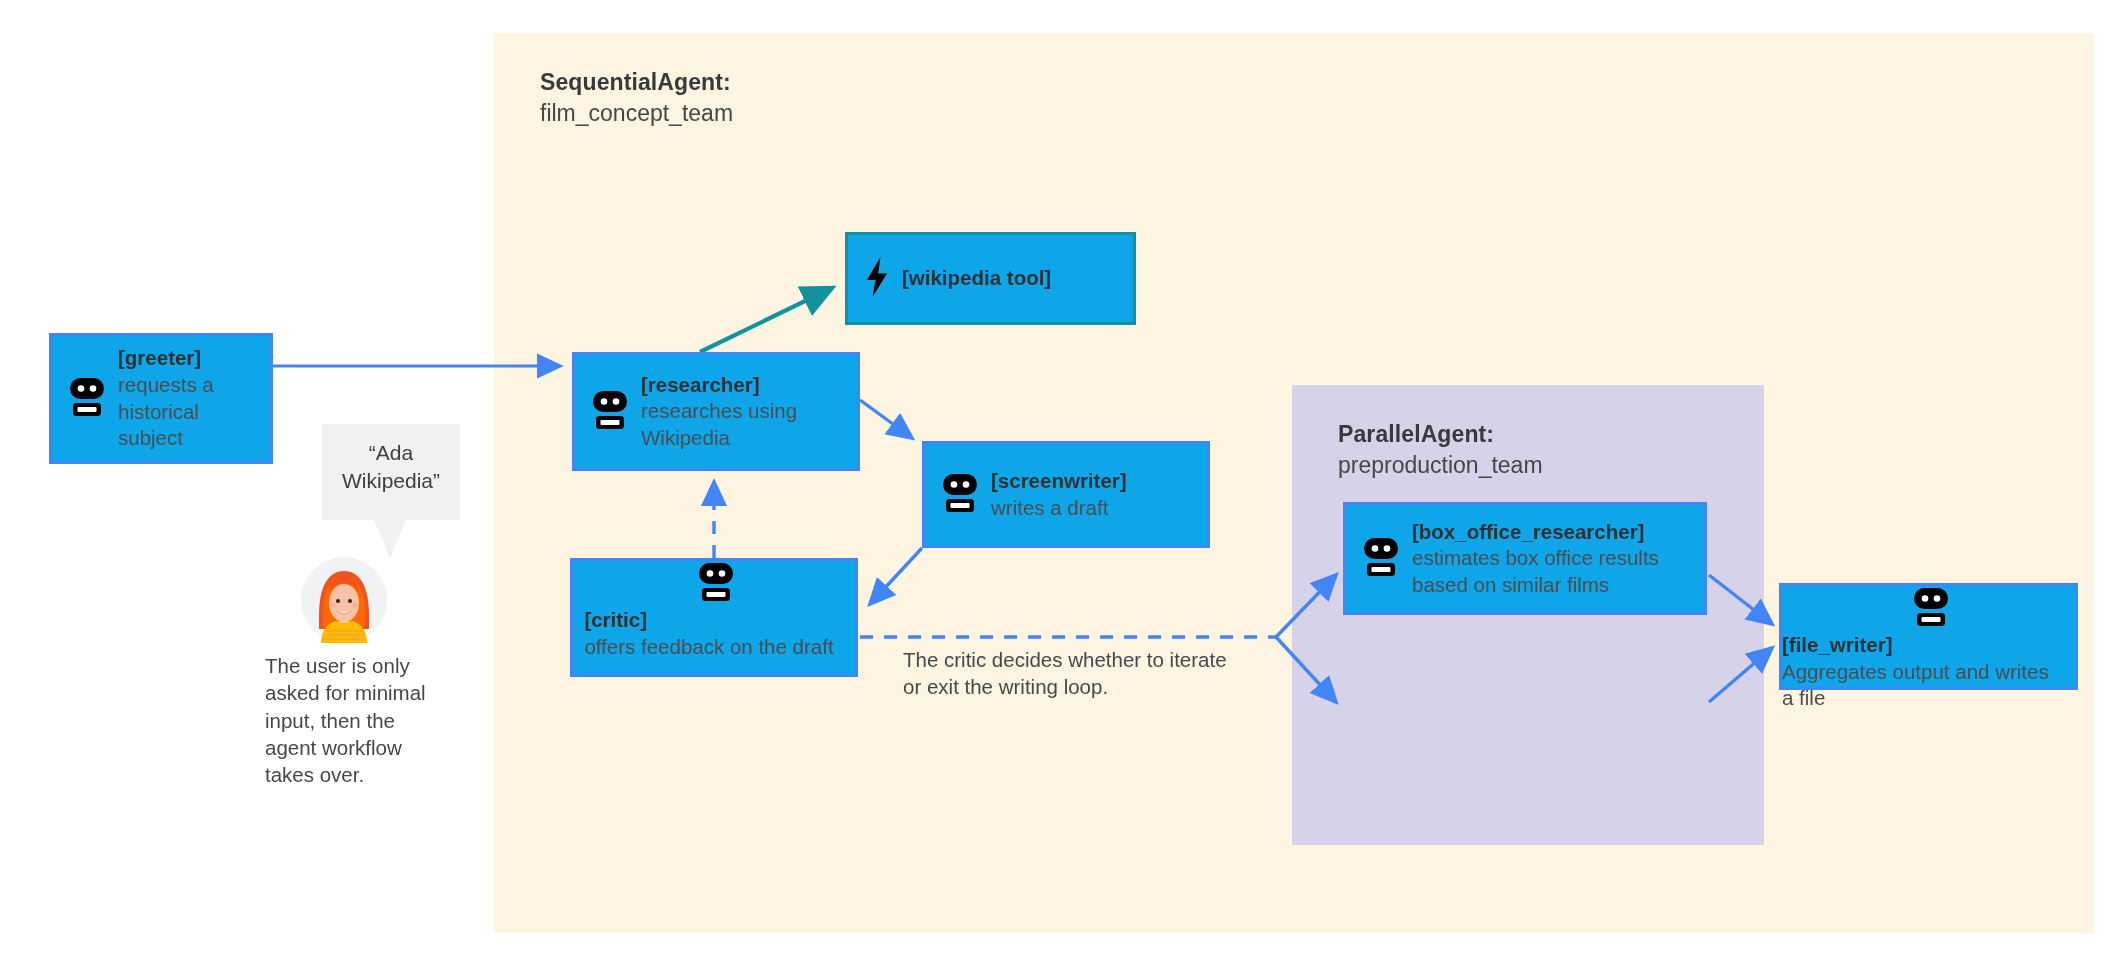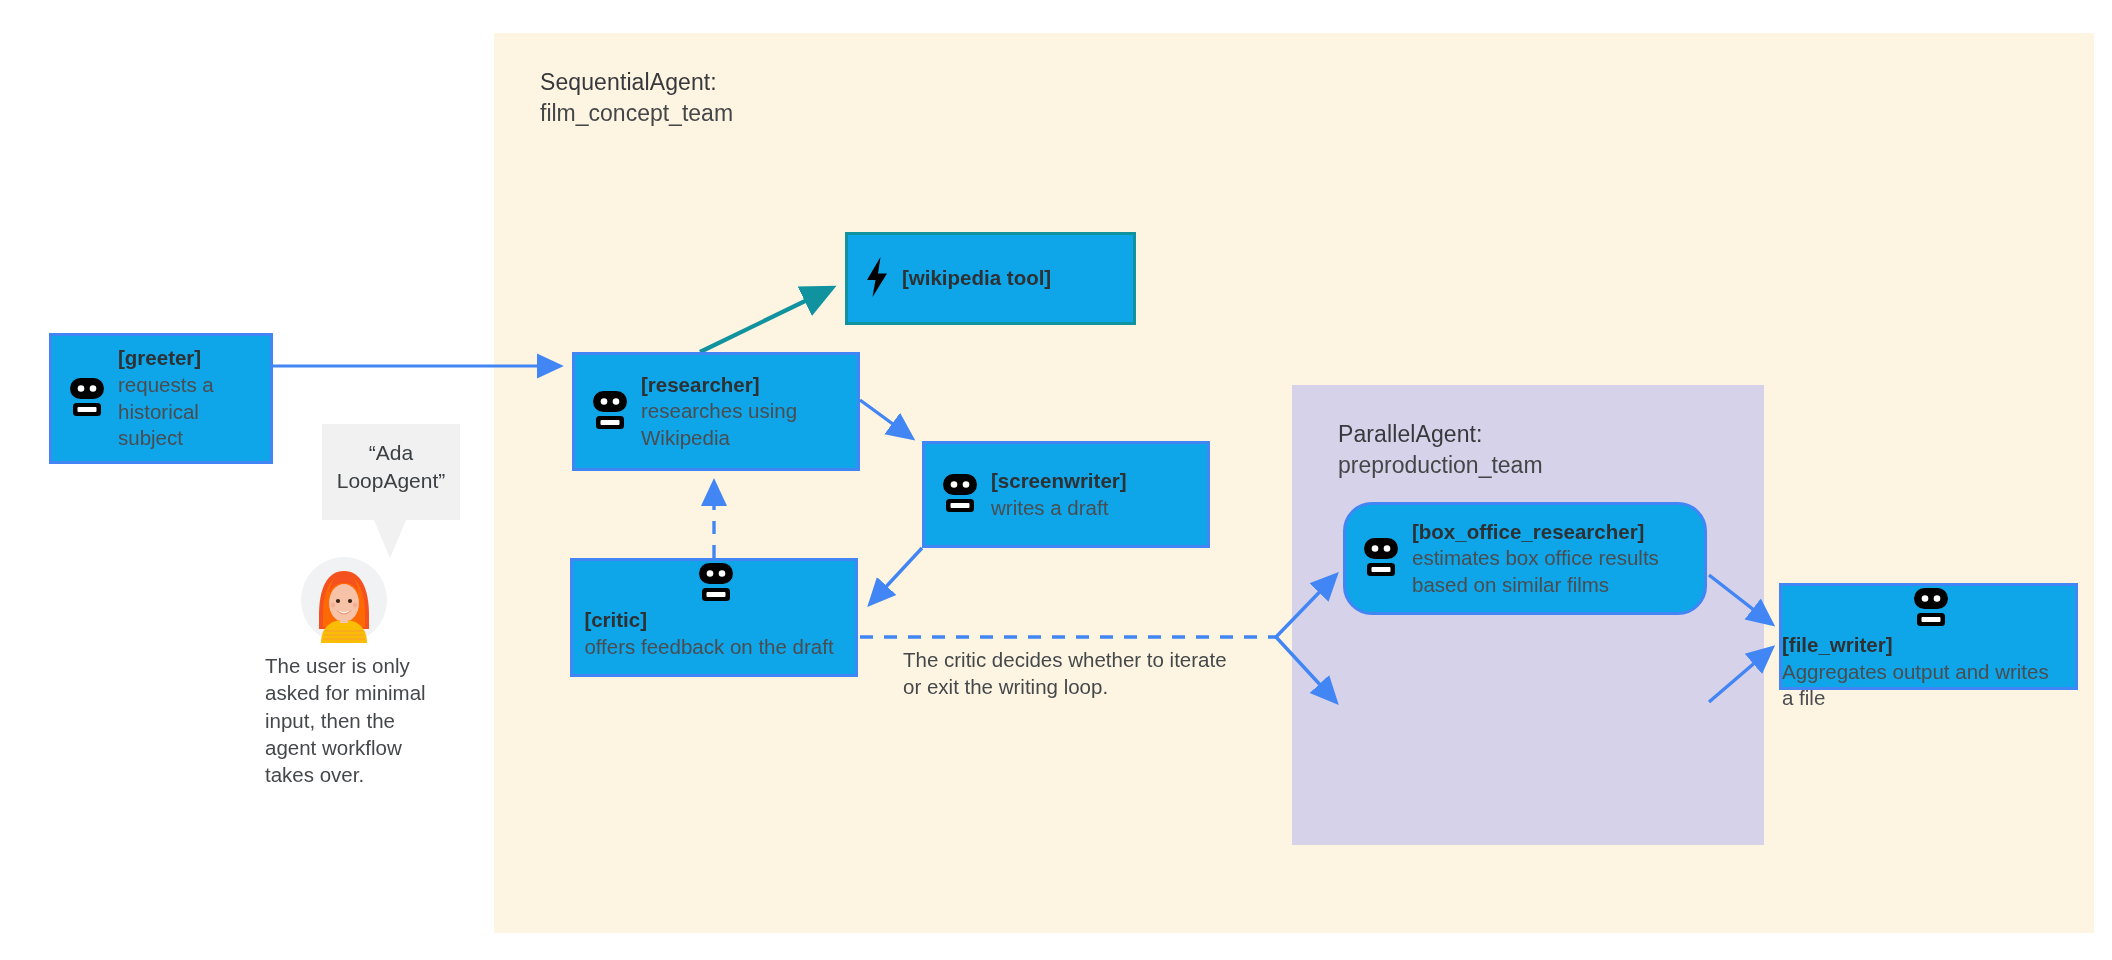--- a/index.html
+++ b/index.html
@@ -8,38 +8,38 @@
   .canvas{position:absolute;inset:0;}
   svg.wires{position:absolute;left:0;top:0;width:2112px;height:960px;pointer-events:none;}
 
   
   .group{position:absolute;}
   .group-seq{left:494px;top:33px;width:1600px;height:900px;background:#fdf5e2;}
   .group-loop{left:539px;top:188px;width:714px;height:582px;background:#fae2cd;}
   .group-par{left:1292px;top:385px;width:472px;height:460px;background:#d6d2ea;}
 
   .g-title{position:absolute;left:46px;top:34px;line-height:1.35;}
-  .g-title .b{font-weight:400;font-size:23px;color:#37393c;display:block;letter-spacing:.1px;}
+  .g-title .b{font-weight:700;font-size:23px;color:#37393c;display:block;letter-spacing:.1px;}
   .g-title .n{font-weight:400;font-size:23px;color:#444648;display:block;}
 
   
   .card{position:absolute;background:#0ea5e9;border:3px solid #4285f4;
         box-sizing:border-box;display:flex;align-items:center;}
   .card.teal{border-color:#10929f;}
   .card .ico{flex:0 0 auto;margin-left:16px;margin-right:12px;display:block;}
   .card .txt{line-height:1.30;padding-right:10px;}
   .card .t-name{font-weight:700;font-size:20.5px;color:#2e3134;white-space:nowrap;}
   .card .t-desc{font-weight:400;font-size:20.5px;color:#4a4d50;}
 
   .c-greeter{left:49px;top:333px;width:224px;height:131px;}
   .c-researcher{left:572px;top:352px;width:288px;height:119px;}
   .c-wikipedia{left:845px;top:232px;width:291px;height:93px;align-items:center;}
   .c-screenwriter{left:922px;top:441px;width:288px;height:107px;}
   .c-critic{left:570px;top:558px;width:288px;height:119px;flex-direction:column;}
-  .c-box-office{left:1343px;top:502px;width:364px;height:113px;border-radius:29px;}
+  .c-box-office{left:1343px;top:502px;width:364px;height:113px;}
   .c-casting{left:1343px;top:685px;width:364px;height:101px;}
   .c-file-writer{left:1779px;top:583px;width:299px;height:107px;flex-direction:column;}
 
   
   
   .bubble{position:absolute;left:322px;top:424px;width:138px;height:96px;background:#f1f1f1;}
   .bubble .btxt{position:absolute;left:0;right:0;top:15px;text-align:center;
                 font-size:21px;line-height:1.35;color:#3c4043;}
   .bubble .tail{position:absolute;left:52px;top:96px;width:0;height:0;
                 border-left:16px solid transparent;border-right:16px solid transparent;
@@ -207,21 +207,21 @@
         <rect x="9.5" y="31" width="19" height="5" rx="1" fill="#fff"></rect>
       </svg>
     </span>
     <span class="txt">
       <span class="t-name">[file_writer]</span><br>
       <span class="t-desc">Aggregates output and writes a file</span>
     </span>
   </div>
 
   <div class="bubble">
-    <div class="btxt">“Ada LoopAgent”</div>
+    <div class="btxt">“Ada Wikipedia”</div>
     <div class="tail"></div>
   </div>
 
   <div class="avatar">
     <svg width="86" height="86" viewBox="0 0 86 86" xmlns="http://www.w3.org/2000/svg">
       <circle cx="43" cy="43" r="43" fill="#f1f2f3"></circle>
       <g>
         <path d="M18 58 C18 32 26 14 43 14 C60 14 68 32 68 58 L68 72 L18 72 Z" fill="#f4511e"></path>
         <path d="M22 56 C22 34 30 18 43 18 C56 18 64 34 64 56 L64 70 L22 70 Z" fill="#ff6d00" opacity="0.85"></path>
         <ellipse cx="43" cy="46" rx="15" ry="19" fill="#f7c3a8"></ellipse>

